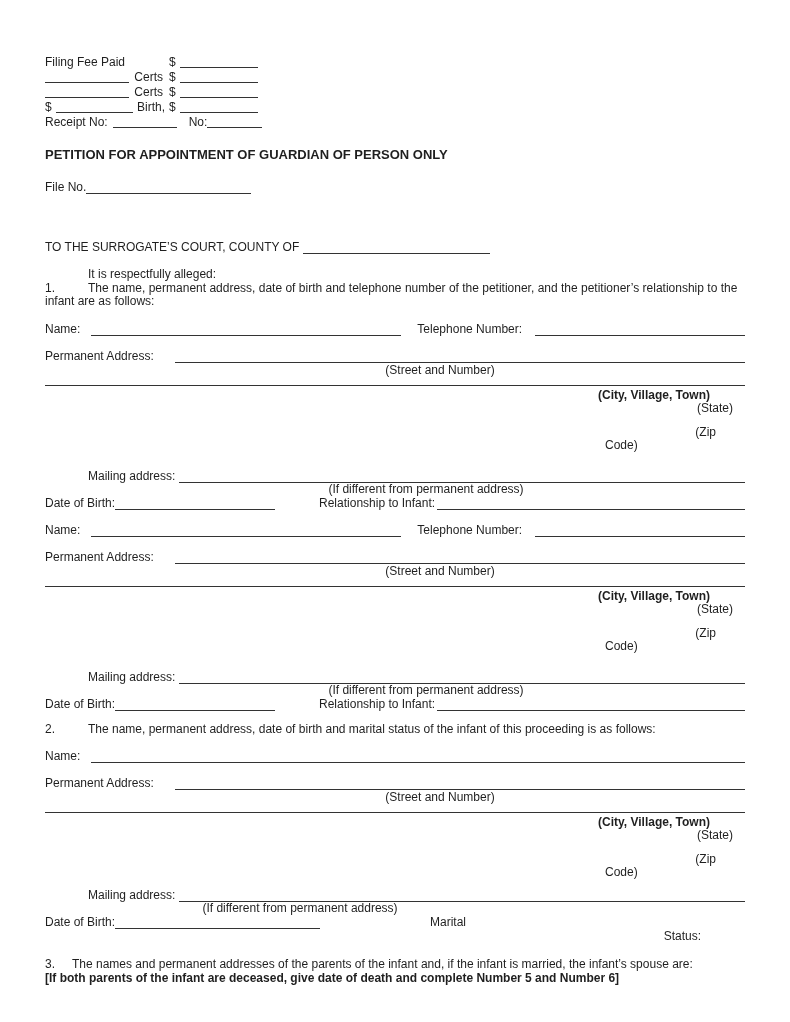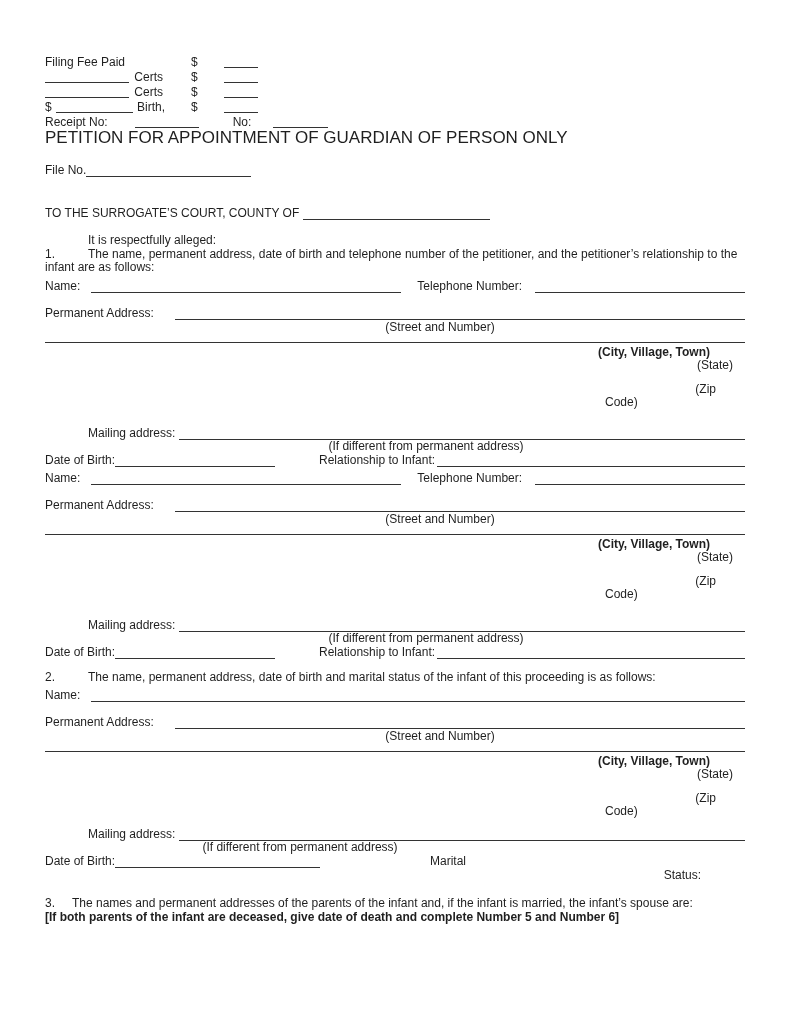--- a/index.html
+++ b/index.html
@@ -10,41 +10,41 @@
     padding:55px 45px 0 45px; overflow:hidden;
     font-size:12px; line-height:13.5px;
   }
   .row { display:flex; align-items:flex-end; }
   .lbl { white-space:pre; }
   .ln  { flex:1; border-bottom:1.4px solid #333; height:2px; }
   .ln.fix { flex:none; }
 
   
   .fee { width:213px; }
-  .fee .row { line-height:15px; height:15px;gap:22px; }
+  .fee .row { line-height:15px; height:15px; }
   .fee-c1 { width:120px; display:flex; align-items:flex-end; white-space:pre; }
   .fee-c1 .ln { margin-bottom:2px; }
   .dollar { margin:0 4px 0 4px; }
   .fee .row .ln { margin-bottom:2px; }
   .lnw62 { width:64px; } .lnw55 { width:55px; }
 
-  .title { font-size:17px; font-weight:normal; line-height:15px; }
+  .title { font-size:13px; font-weight:bold; margin-top:17px; line-height:15px; }
 
   .fileno-row  { margin-top:18px; line-height:14px; }
   .lnw165 { width:165px; }
-  .court-row   { margin-top:29px; line-height:14px; }
+  .court-row   { margin-top:46px; line-height:14px; }
   .lnw187 { width:187px; }
 
   .alleged { margin-top:14px; text-indent:43px; }
   .para .num  { display:inline-block; width:43px; }
   .para .num3 { display:inline-block; width:27px; }
   .bold { font-weight:bold; }
 
   .mt13 { margin-top:13px; } .mt14 { margin-top:14px; } .mt12 { margin-top:12px; }
-  .name-row { margin-top:4px; line-height:14px;gap:11px; }
+  .name-row { margin-top:13px; line-height:14px;gap:11px; }
   .lnw310 { width:310px; }
   .gap4 { margin:0 0 0 5px; padding-right:2px; }
   .perm-row { margin-top:13px; line-height:14px;gap:21px; }
 
   .cap { line-height:13px; }
   .cap-street  { width:610px; margin-left:90px; text-align:center; margin-top:1px; }
   .bigline { border-bottom:1.4px solid #333; height:0; margin-top:8px; }
   .cap-city  { text-align:right; padding-right:35px; margin-top:3px;font-weight:bold; }
   .cap-state { text-align:right; padding-right:12px; }
   .cap-zip   { text-align:right; padding-right:29px; margin-top:11px; }

